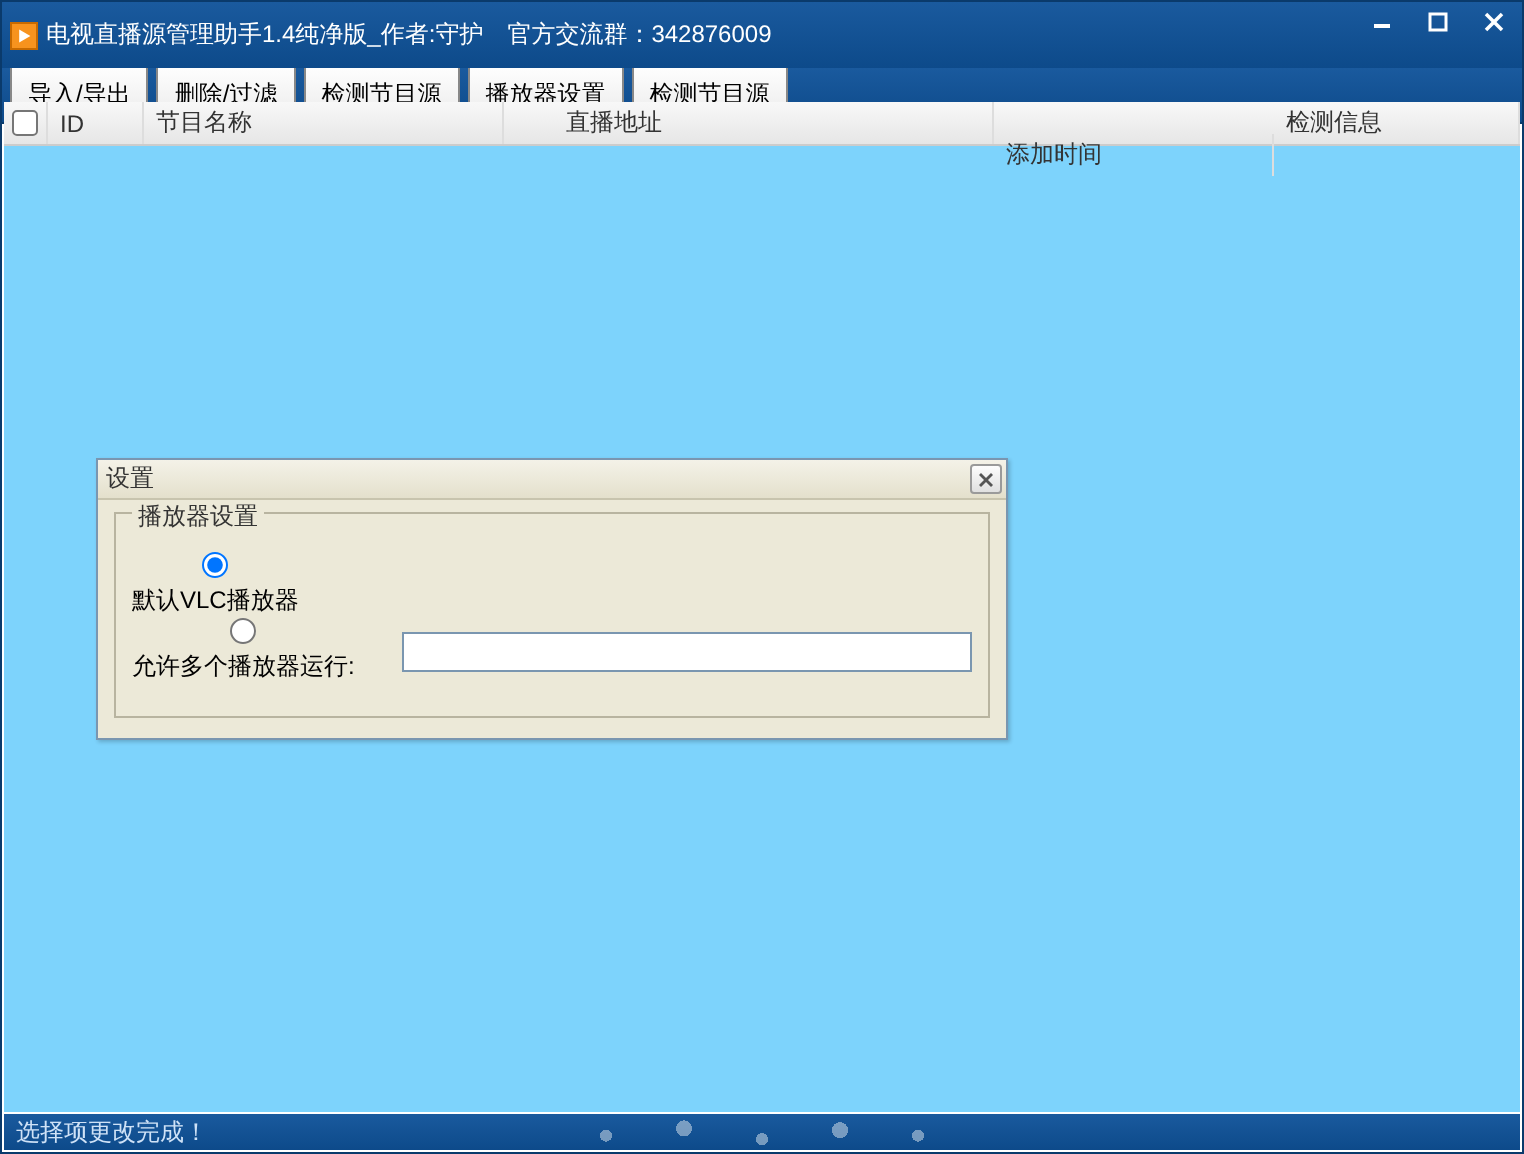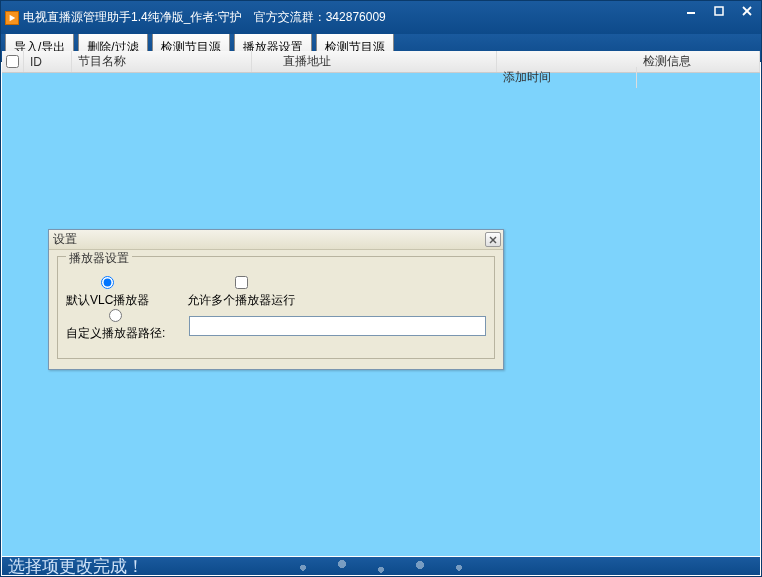--- a/index.html
+++ b/index.html
@@ -156,21 +156,21 @@
 
   .statusbar {
     position: absolute;
     left: 1px; right: 1px; bottom: 1px;
     height: 18px;
     background: linear-gradient(to bottom, #1a5a9e 0%, #0d4a8a 100%);
     color: #cfe2f7;
     display: flex;
     align-items: center;
     padding: 0 6px;
-    font-size: 17px;
+    font-size: 12px;
   }
   .status-deco {
     position:absolute; left:50%; transform:translateX(-50%);
     bottom:0; width:260px; height:18px;
     background:
       radial-gradient(circle at 20% 60%, #cbd9e6 0 3px, transparent 3px),
       radial-gradient(circle at 35% 40%, #cbd9e6 0 4px, transparent 4px),
       radial-gradient(circle at 50% 70%, #cbd9e6 0 3px, transparent 3px),
       radial-gradient(circle at 65% 45%, #cbd9e6 0 4px, transparent 4px),
       radial-gradient(circle at 80% 60%, #cbd9e6 0 3px, transparent 3px);
@@ -239,29 +239,25 @@
       </div>
     </div>
     <div class="dialog-body">
       <div class="fieldset">
         <span class="fieldset-legend">播放器设置</span>
         <div class="fieldset-row">
           <label class="radio-opt">
             <input type="radio" name="player" checked="" style="">
             <span>默认VLC播放器</span>
           </label>
-          <label class="checkbox-opt">
-            <input type="checkbox" style="">
-            <span>允许多个播放器运行</span>
-          </label>
         </div>
         <div class="fieldset-row">
           <label class="radio-opt">
             <input type="radio" name="player" style="">
-            <span>自定义播放器路径:</span>
+            <span>允许多个播放器运行:</span>
           </label>
           <input type="text" class="path-input" value="" style="">
         </div>
       </div>
     </div>
   </div>
 </div>
 
 <div class="statusbar">
   <span>选择项更改完成！</span>

